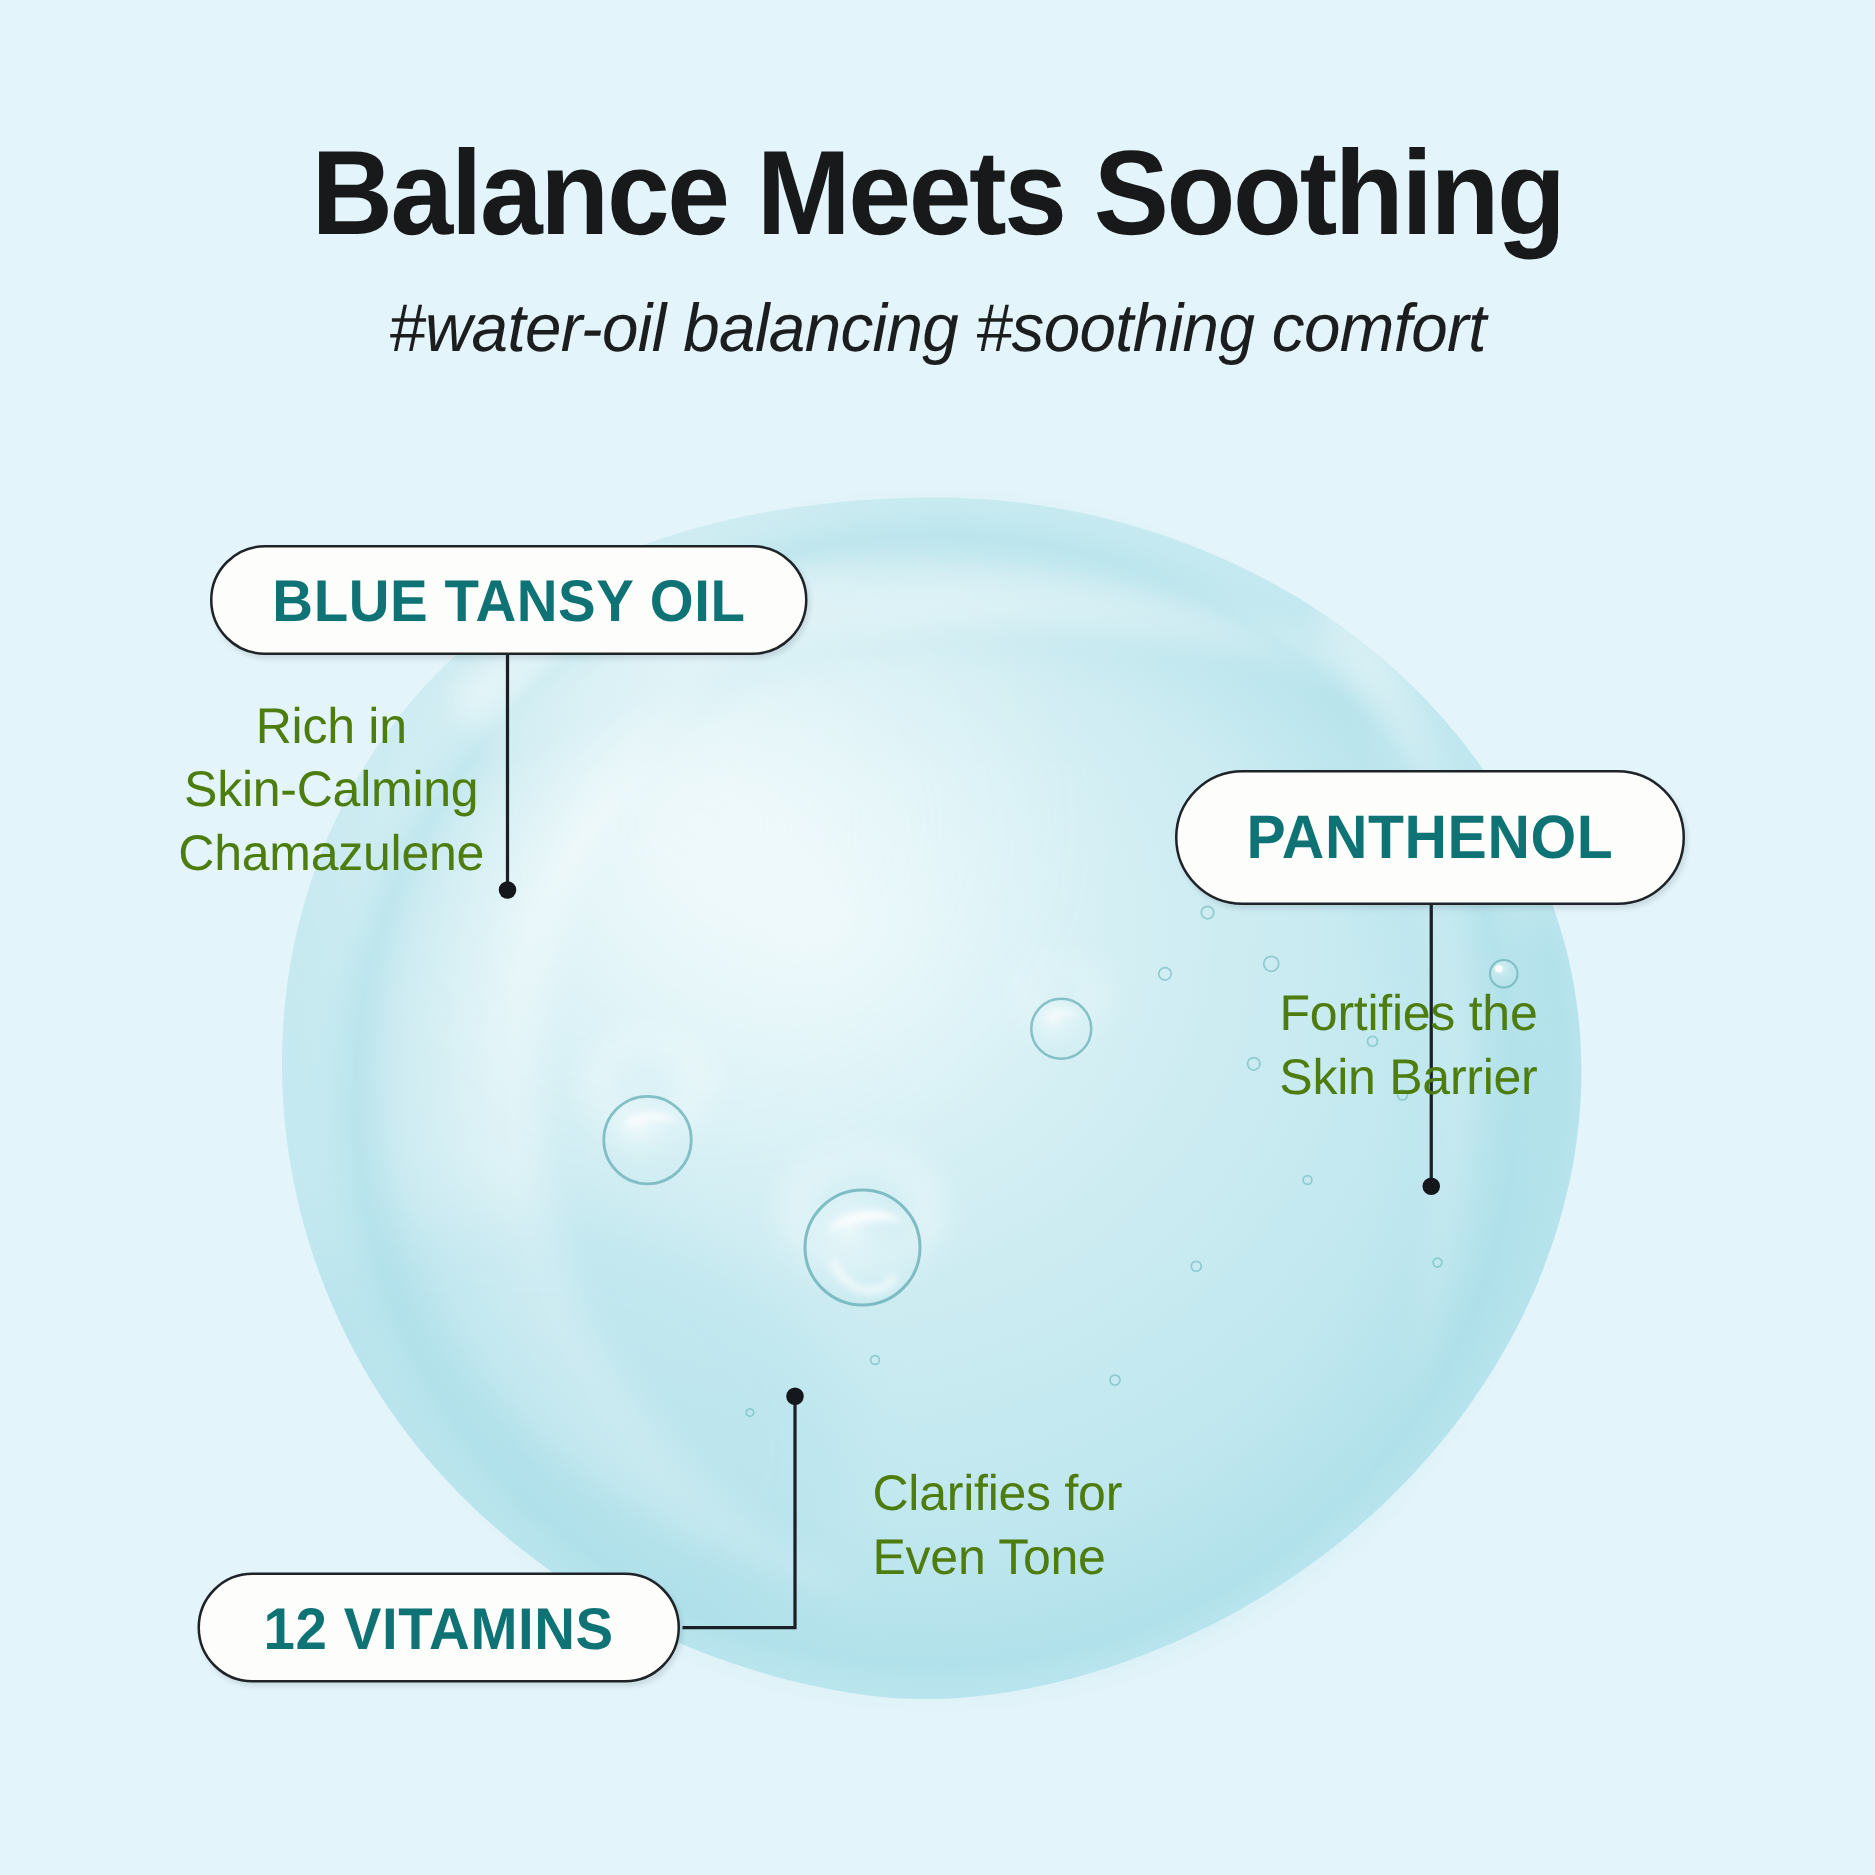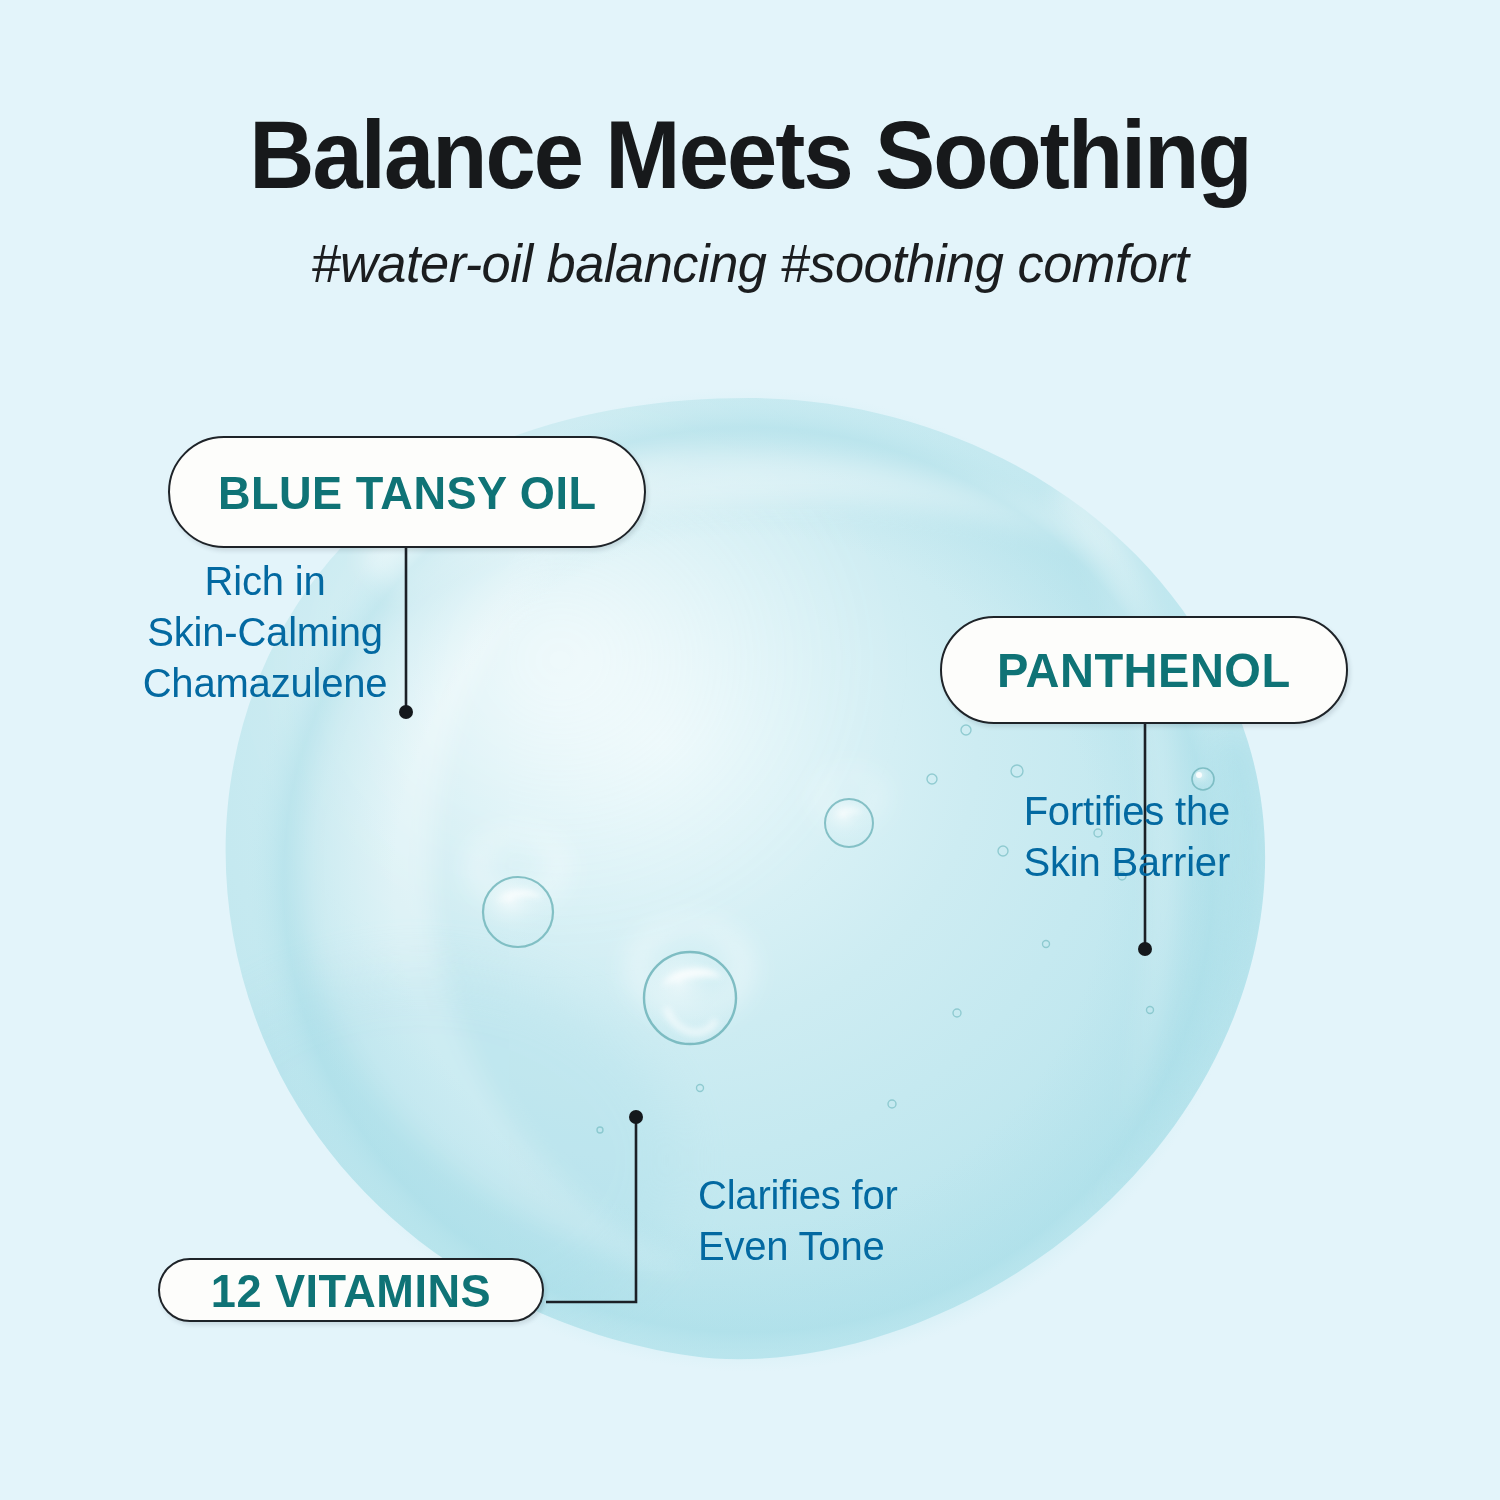--- a/index.html
+++ b/index.html
@@ -56,32 +56,32 @@
     justify-content:center;
     color:#0f7376;
     font-weight:bold;
     font-family:"Liberation Sans", sans-serif;
     letter-spacing:0.5px;
     box-shadow:2px 3px 4px rgba(30,45,60,0.13);
     white-space:nowrap;
   }
   .pill-text { transform:scaleX(0.96); display:block; }
 
-  #pill-tansy   { left:168px; top:436px;  width:478px; height:112px;  font-size:47px; }
+  #pill-tansy   { left:168px; top:436px;  width:478px; height:88px;  font-size:47px; }
   #pill-panthenol { left:940px; top:616px; width:408px; height:108px; font-size:49px; }
-  #pill-vitamins { left:158px; top:1258px; width:386px; height:64px; font-size:47px; }
+  #pill-vitamins { left:158px; top:1258px; width:386px; height:88px; font-size:47px; }
 
   
   .callout {
     position:absolute;
     font-family:"Liberation Sans", sans-serif;
     font-weight:400;
     font-size:40px;
     line-height:1.28;
-    color:#0369a1;
+    color:#4d7c0f;
     letter-spacing:-0.2px;
     white-space:pre-line;
   }
   #desc-tansy     { left:120px; top:556px;  width:290px; text-align:center; }
   #desc-panthenol { left:930px; top:786px;  width:300px; text-align:right;   }
   #desc-vitamins  { left:698px; top:1170px; width:300px; text-align:left;   }
 
   
   .leaders { position:absolute; inset:0; }
 </style>

